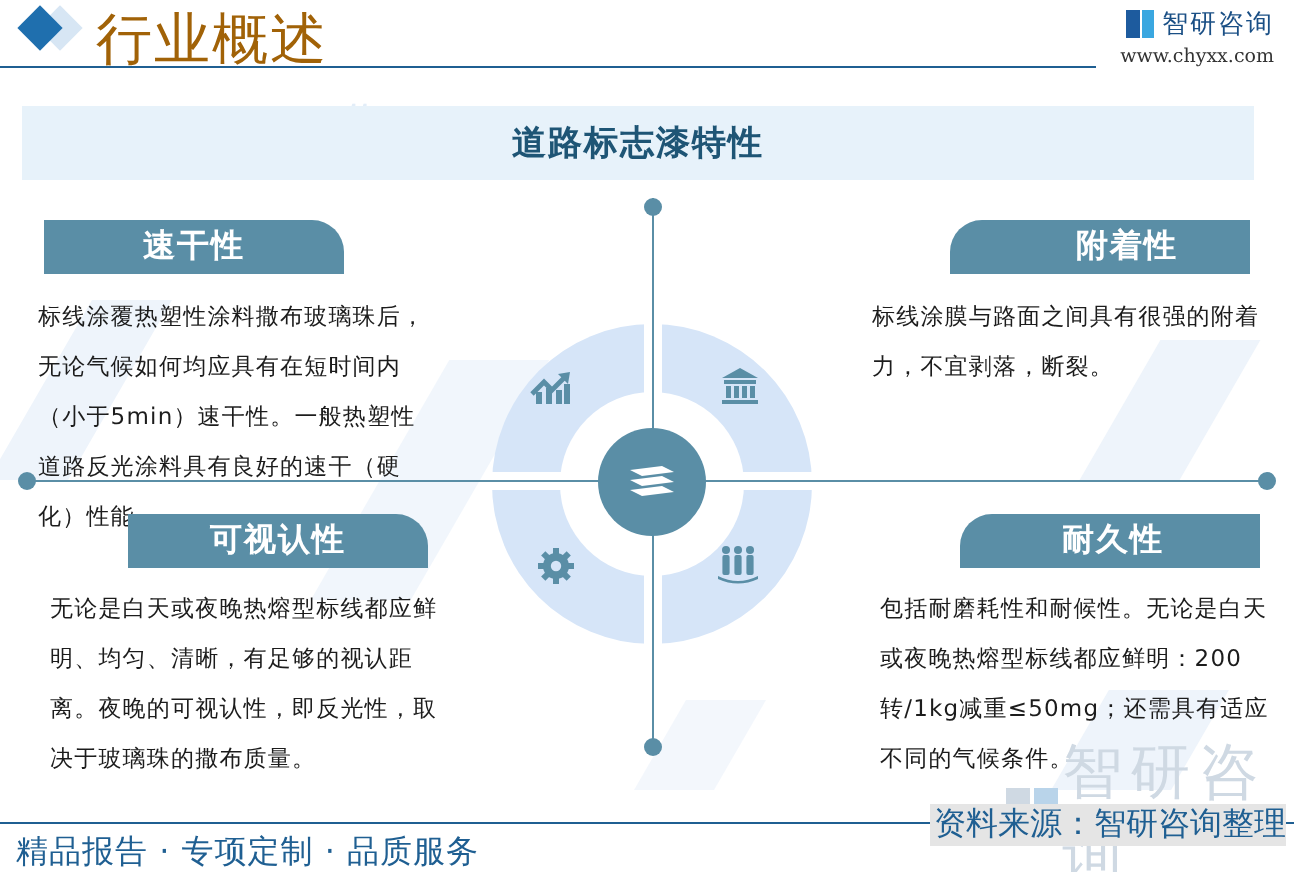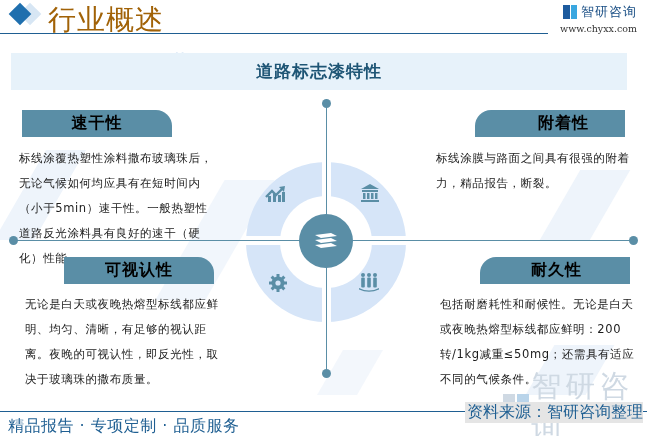--- a/index.html
+++ b/index.html
@@ -34,21 +34,21 @@
 
   
   .ring { position: absolute; left: 246px; top: 162px; width: 160px; height: 160px; border-radius: 50%; background: #d6e5f8; }
   .ring-inner { position: absolute; left: 280px; top: 196px; width: 92px; height: 92px; border-radius: 50%; background: #ffffff; }
   .ring-gap-v { position: absolute; left: 322px; top: 160px; width: 9px; height: 164px; background: #ffffff; }
   .ring-gap-h { position: absolute; left: 244px; top: 236px; width: 164px; height: 9px; background: #ffffff; }
   .center-circle { position: absolute; left: 299px; top: 214px; width: 54px; height: 54px; border-radius: 50%; background: #5a8ea6; display: flex; align-items: center; justify-content: center; }
   .quad-icon { position: absolute; width: 22px; height: 20px; display: flex; align-items: center; justify-content: center; }
 
   
-  .card-label { position: absolute; height: 27px; background: #5a8ea6; color: #000000; font-family: "DejaVu Serif", "Liberation Serif", serif; font-weight: bold; font-size: 16px; display: flex; align-items: center; justify-content: center; letter-spacing: 1px; }
+  .card-label { position: absolute; height: 27px; background: #5a8ea6; color: #ffffff; font-family: "DejaVu Serif", "Liberation Serif", serif; font-weight: bold; font-size: 16px; display: flex; align-items: center; justify-content: center; letter-spacing: 1px; }
   .card-label.left { border-top-right-radius: 16px; }
   .card-label.right { border-top-left-radius: 16px; }
   .card-text { position: absolute; font-size: 11.5px; line-height: 25px; color: #1c1c1c; letter-spacing: 0.6px; }
 
   
   .footer-line { position: absolute; left: 0; top: 411px; width: 647px; height: 1px; background: #1f5f92; }
   .footer-left { position: absolute; left: 8px; top: 416px; font-size: 16px; color: #1f5f92; letter-spacing: 0.5px; }
   .footer-right { position: absolute; right: 4px; top: 402px; font-size: 16px; color: #1f5f92; background: #e5e5e5; padding-left: 2px; }
   .wm-brand { position: absolute; left: 503px; top: 366px; font-size: 30px; color: #cfd9e3; letter-spacing: 4px; display: flex; align-items: center; gap: 6px; }
   .wm-brand .logo { width: 26px; height: 26px; position: relative; }
@@ -150,21 +150,21 @@
         <rect x="15.2" y="6.5" width="3.6" height="10" rx="1"></rect>
       <path d="M1,17 Q11,22 21,17 L21,18.5 Q11,23 1,18.5 Z"></path>
     </g>
   </svg>
 </div>
 
 <div class="card-label left" style="left:22px;top:110px;width:150px;">速干性</div>
 <div class="card-text" style="left:19px;top:146px;width:200px;">标线涂覆热塑性涂料撒布玻璃珠后，无论气候如何均应具有在短时间内（小于5min）速干性。一般热塑性道路反光涂料具有良好的速干（硬化）性能。</div>
 
 <div class="card-label right" style="left:475px;top:110px;width:150px;justify-content:flex-end;padding-right:36px;">附着性</div>
-<div class="card-text" style="left:436px;top:146px;width:200px;">标线涂膜与路面之间具有很强的附着力，精品报告，断裂。</div>
+<div class="card-text" style="left:436px;top:146px;width:200px;">标线涂膜与路面之间具有很强的附着力，不宜剥落，断裂。</div>
 
 <div class="card-label left" style="left:26px;top:257px;width:150px;margin-left:38px;">可视认性</div>
 <div class="card-text" style="left:25px;top:292px;width:200px;">无论是白天或夜晚热熔型标线都应鲜明、均匀、清晰，有足够的视认距离。夜晚的可视认性，即反光性，取决于玻璃珠的撒布质量。</div>
 
 <div class="card-label right" style="left:480px;top:257px;width:150px;justify-content:flex-end;padding-right:48px;">耐久性</div>
 <div class="card-text" style="left:440px;top:292px;width:200px;">包括耐磨耗性和耐候性。无论是白天或夜晚热熔型标线都应鲜明：200转/1kg减重≤50mg；还需具有适应不同的气候条件。</div>
 
 <div class="wm-brand">
   <div class="logo">
       <div class="a"></div>

